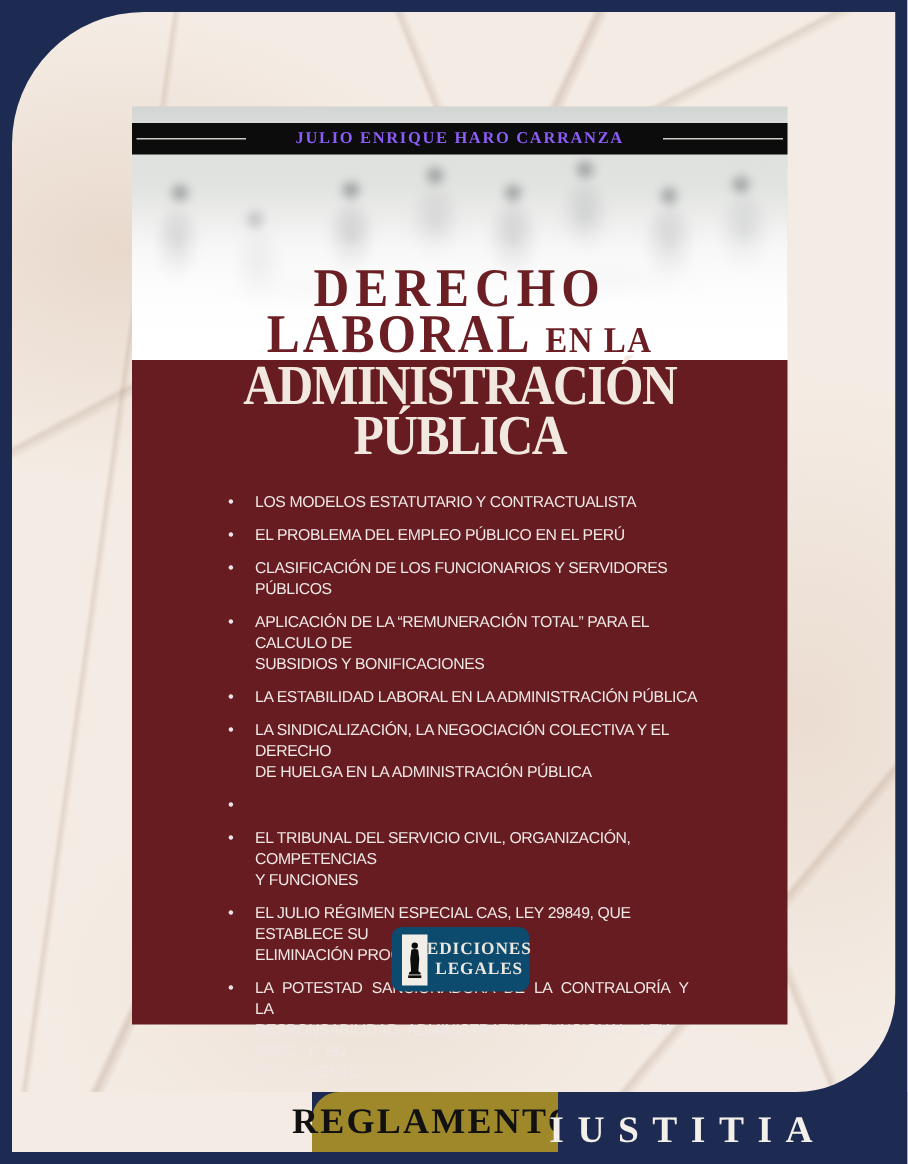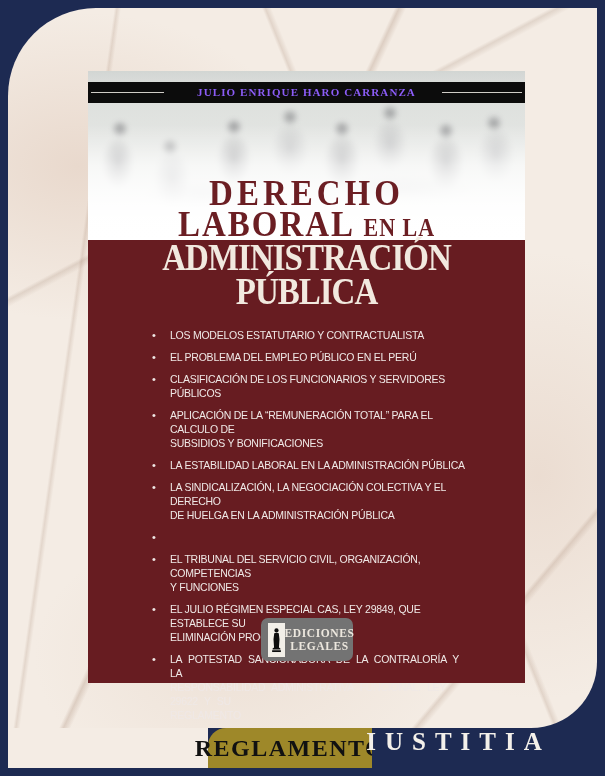--- a/index.html
+++ b/index.html
@@ -74,32 +74,32 @@
         font-size:33px; line-height:32px; letter-spacing:-1px; transform:scaleY(1.14); }
 
   .bullets { list-style:none; margin:21px 0 0 64px; width:322px;
              font-family:"Liberation Sans", sans-serif; color:#efe8e6; }
   .bullets li { display:flex; margin-bottom:8px; font-size:10.5px; line-height:14px; letter-spacing:-0.25px; }
   .bullet-dot { width:8px; margin-right:10px; font-size:11px; line-height:14px; flex:none; }
   .bullet-text { white-space:pre-line; }
   .bullets li:last-child .bullet-text { word-spacing:3.5px; }
 
   .logo { position:absolute; left:50%; top:378px; transform:translateX(-50%);
-          width:92px; height:43px; background:#737373; border-radius:7px;
+          width:92px; height:43px; background:#0c4a6e; border-radius:7px;
           display:flex; align-items:center; padding:4px 14px 4px 7px; }
   .statue-box { width:17px; height:34px; background:#f2efe8; display:flex; align-items:center; justify-content:center; flex:none; }
   .logo-text { flex:1; display:flex; flex-direction:column; align-items:center; justify-content:center;
                color:#ece7de; font-size:11.5px; line-height:12.5px; letter-spacing:0.6px; font-weight:bold; }
 
   
   .band-gold { position:absolute; left:208px; top:728px; width:164px; height:40px; background:#9e8829;
                border-top-left-radius:18px; display:flex; align-items:center; justify-content:center; }
   .band-gold span { color:#111111; font-weight:bold; font-size:24px; letter-spacing:1.5px; }
   .band-navy { position:absolute; left:372px; top:728px; width:233px; height:48px; background:#1d2a52;
-               display:flex; align-items:flex-start; justify-content:center; padding-right:60px; padding-bottom:8px; }
+               display:flex; align-items:flex-end; justify-content:center; padding-right:60px; padding-bottom:8px; }
   .band-navy span { color:#f3f0ea; font-weight:bold; font-size:25px; letter-spacing:9px; }
 </style>
 </head>
 <body>
 
 <div class="frame">
   <div class="marble"></div>
   <div class="marble-strip"></div>
 
   <div class="cover">

